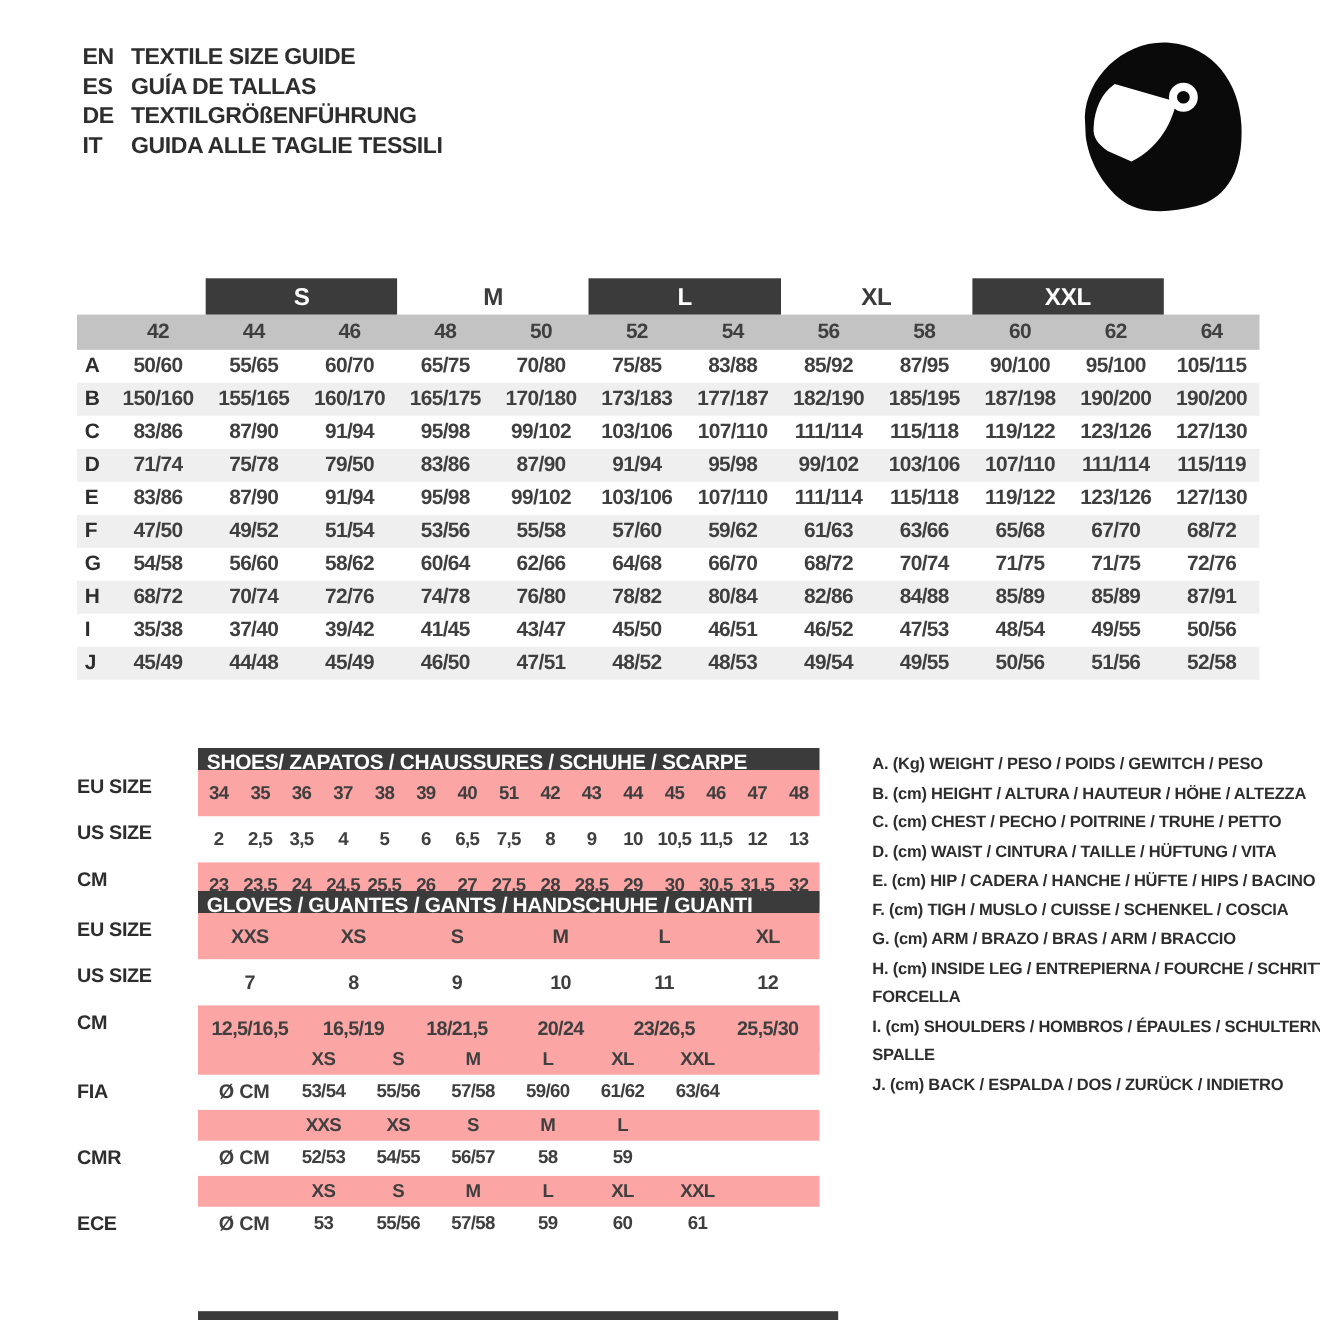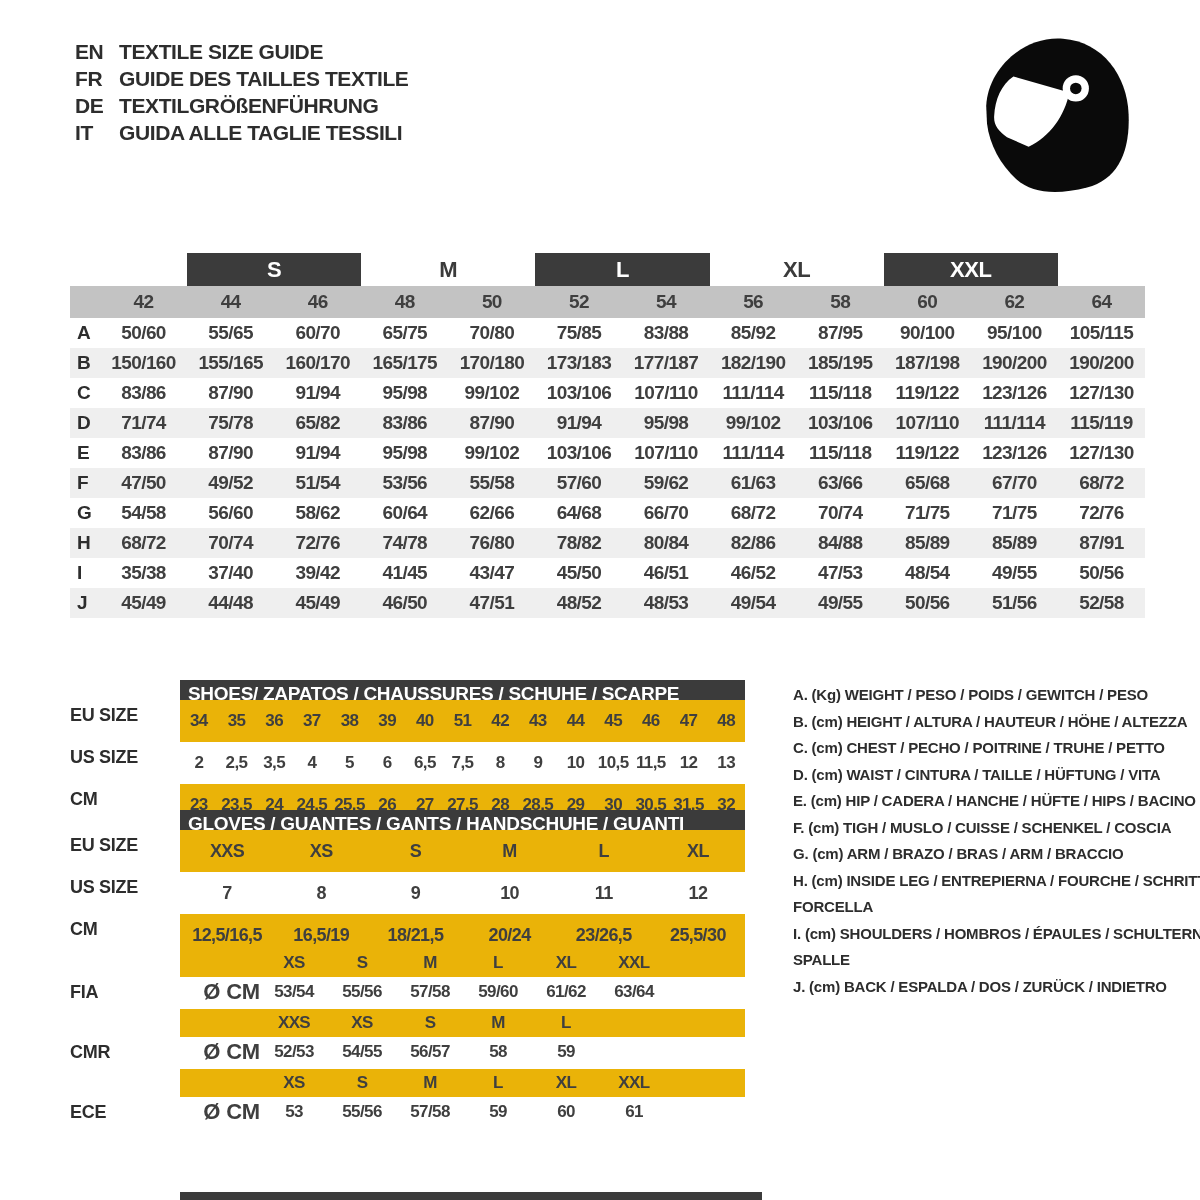--- a/index.html
+++ b/index.html
@@ -25,47 +25,47 @@
   .mcell{text-align:center;font-size:19px;letter-spacing:-0.6px;white-space:nowrap}
   .mcell.letter{text-align:left;padding-left:7px;color:#2d2d2d;letter-spacing:0}
 
   
   .section{left:70px;width:675px}
   .sec-header{margin-left:110px;height:20px;background:#3b3b3b;color:#ffffff;font-size:19px;line-height:28px;padding-left:8px;letter-spacing:-0.3px;white-space:nowrap}
   .sec-row{display:grid;grid-template-columns:110px 1fr;height:42px}
   .sec-row.hrowh{height:28px}
   .sec-label{font-size:18px;line-height:30px;color:#2d2d2d;letter-spacing:-0.3px}
   .band{display:grid;align-items:center}
-  .band.shaded{background:#eab308}
+  .band.shaded{background:#fca5a5}
   .shoes-band{grid-template-columns:repeat(15,1fr)}
   .gloves-band{grid-template-columns:repeat(6,1fr)}
   .helmet-band{grid-template-columns:80px repeat(6,68px) 1fr}
   .bcell{text-align:center;font-size:17px;letter-spacing:-0.6px;white-space:nowrap}
   .gloves-band .bcell{font-size:18px}
-  .bcell.unit{text-align:right;padding-left:4px;font-size:22px;letter-spacing:-0.2px}
+  .bcell.unit{text-align:center;padding-left:4px;font-size:18px;letter-spacing:-0.2px}
   .hgap{height:4px}
 
   
   .legend{left:793px;top:682px;width:432px}
   .legend-line{font-size:15px;line-height:26.5px;color:#2d2d2d;letter-spacing:-0.2px}
 
   
   .bottom-bar{background:#3b3b3b}
 </style>
 </head>
 <body>
 
 <div class="abs lang-block">
     <div class="lang-row">
       <div class="lang-code">EN</div>
       <div class="lang-title">TEXTILE SIZE GUIDE</div>
     </div>
     <div class="lang-row">
-      <div class="lang-code">FR</div>
-      <div class="lang-title">GUIDE DES TAILLES TEXTILE</div>
+      <div class="lang-code">ES</div>
+      <div class="lang-title">GUÍA DE TALLAS</div>
     </div>
     <div class="lang-row">
       <div class="lang-code">DE</div>
       <div class="lang-title">TEXTILGRÖßENFÜHRUNG</div>
     </div>
     <div class="lang-row">
       <div class="lang-code">IT</div>
       <div class="lang-title">GUIDA ALLE TAGLIE TESSILI</div>
     </div>
   </div>
@@ -145,21 +145,21 @@
         <div class="mcell">111/114</div>
         <div class="mcell">115/118</div>
         <div class="mcell">119/122</div>
         <div class="mcell">123/126</div>
         <div class="mcell">127/130</div>
       </div>
       <div class="mrow alt">
         <div class="mcell letter">D</div>
         <div class="mcell">71/74</div>
         <div class="mcell">75/78</div>
-        <div class="mcell">65/82</div>
+        <div class="mcell">79/50</div>
         <div class="mcell">83/86</div>
         <div class="mcell">87/90</div>
         <div class="mcell">91/94</div>
         <div class="mcell">95/98</div>
         <div class="mcell">99/102</div>
         <div class="mcell">103/106</div>
         <div class="mcell">107/110</div>
         <div class="mcell">111/114</div>
         <div class="mcell">115/119</div>
       </div>

